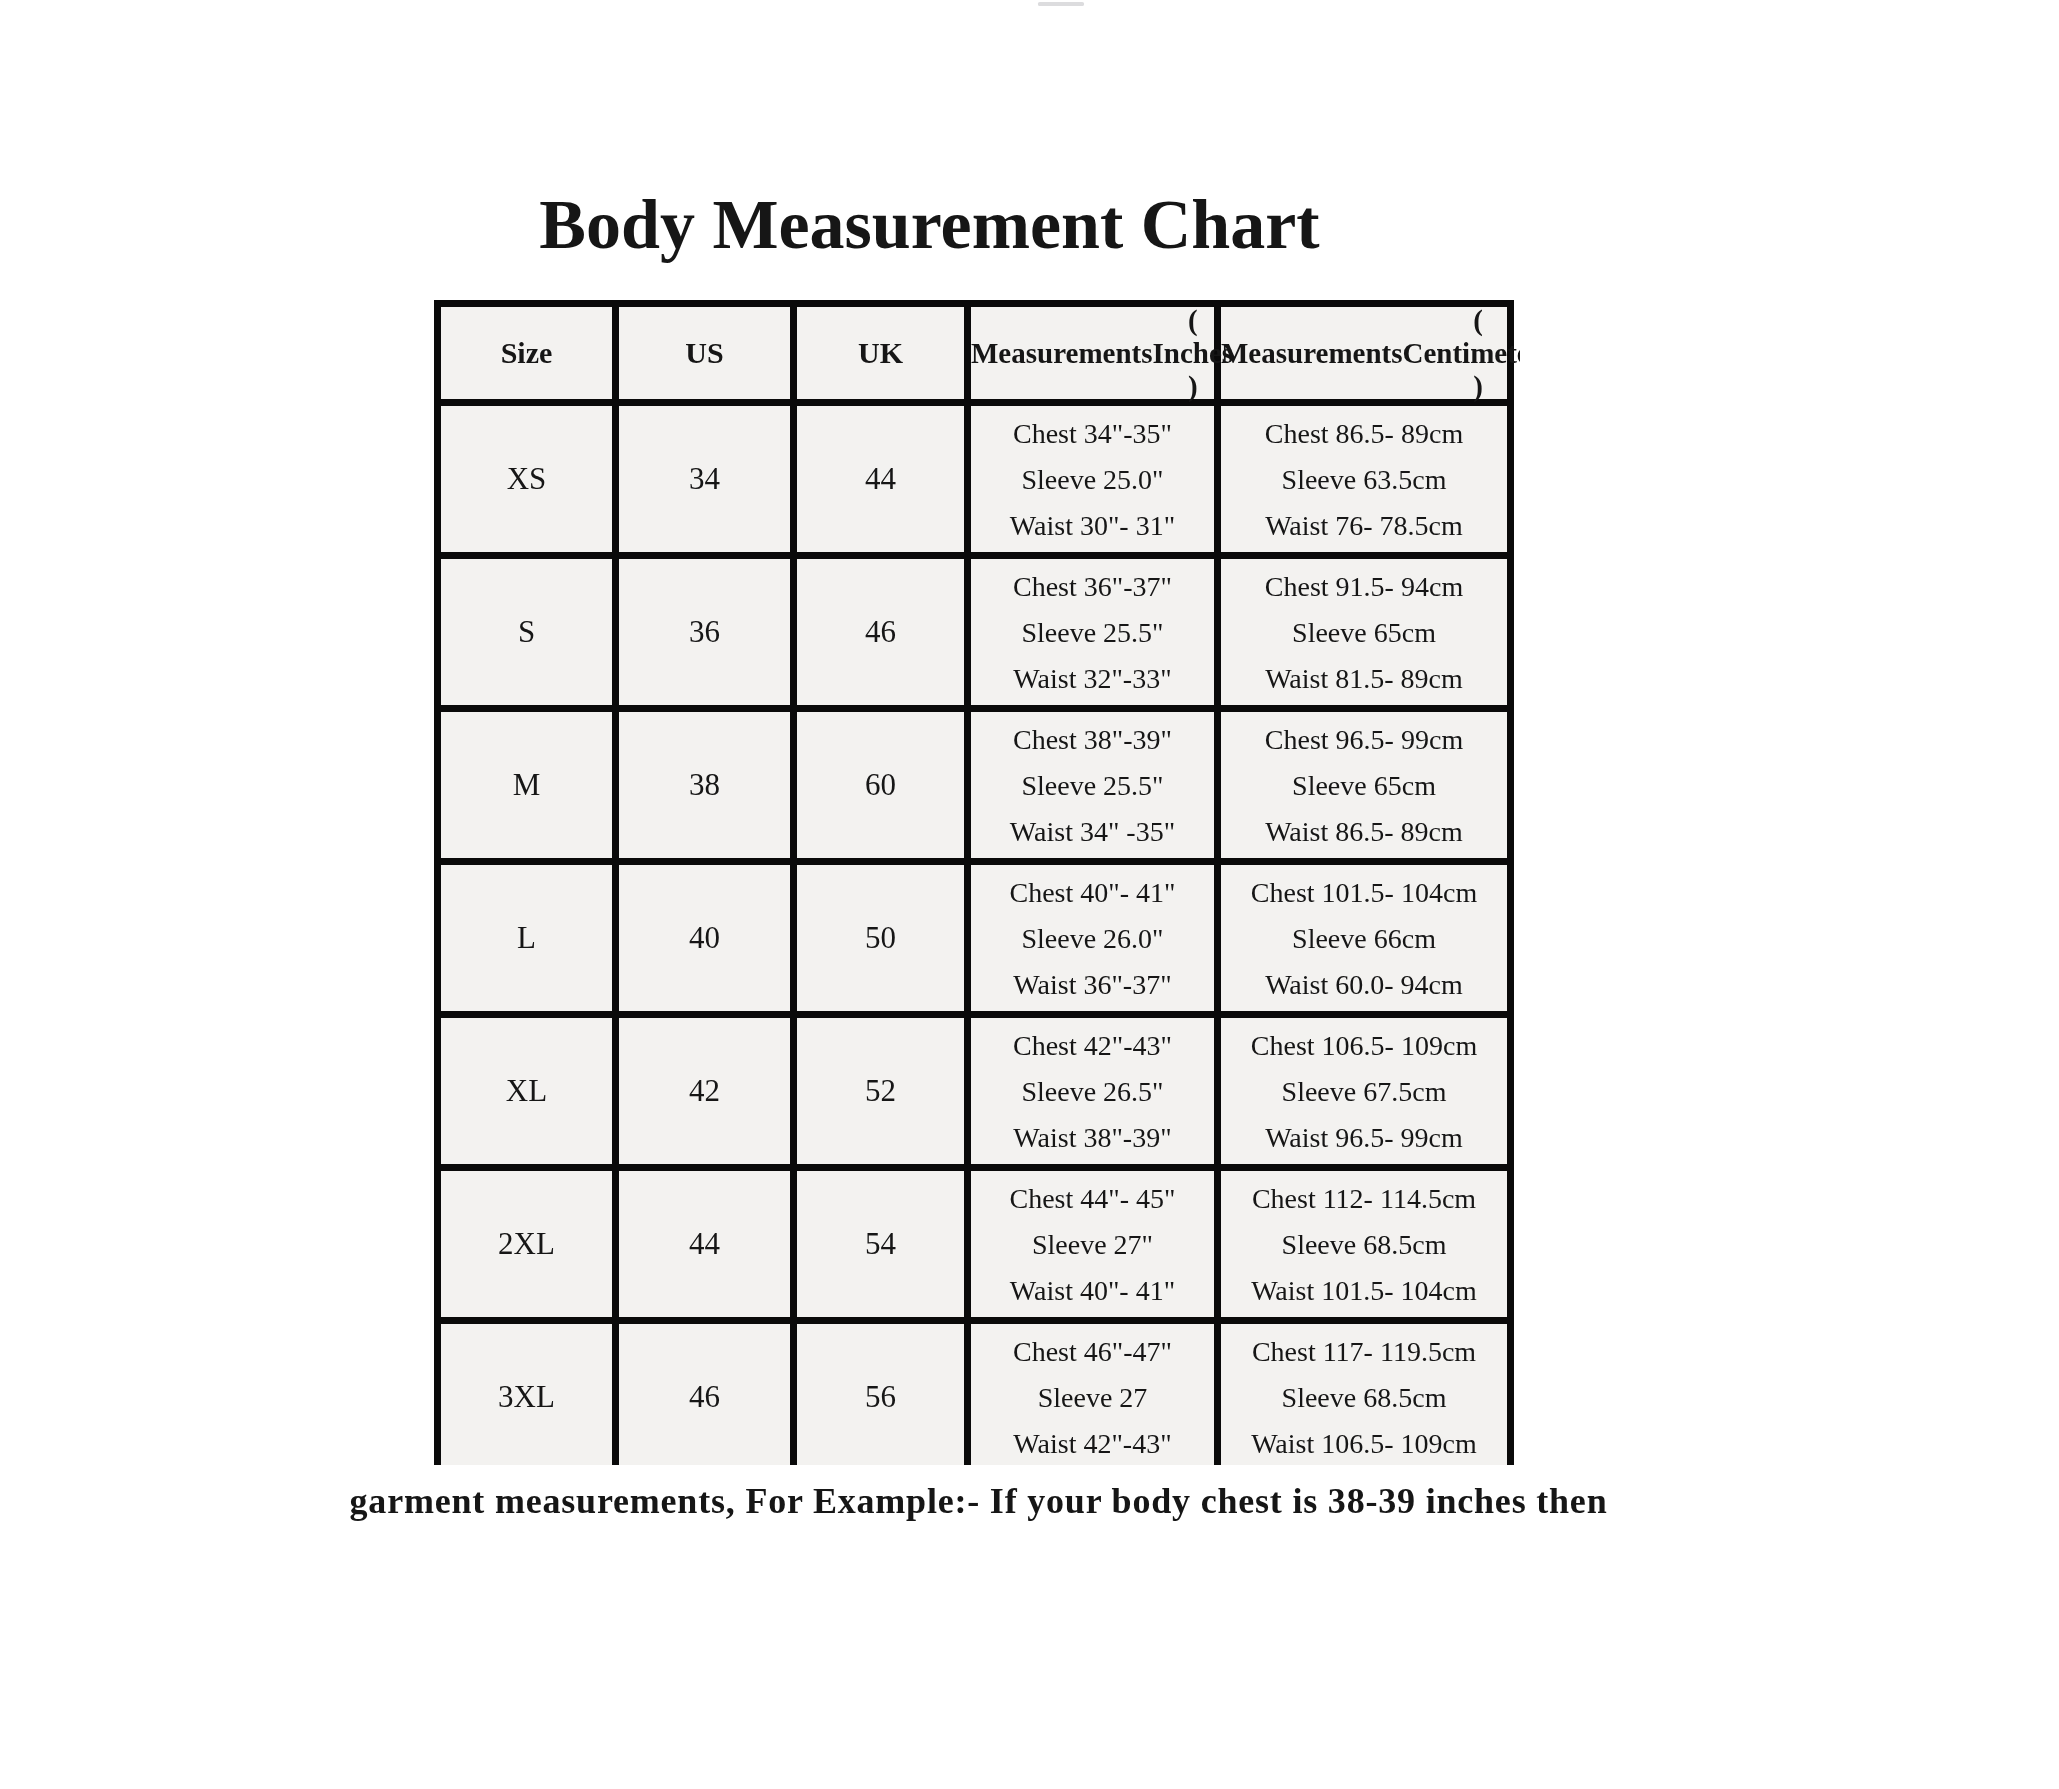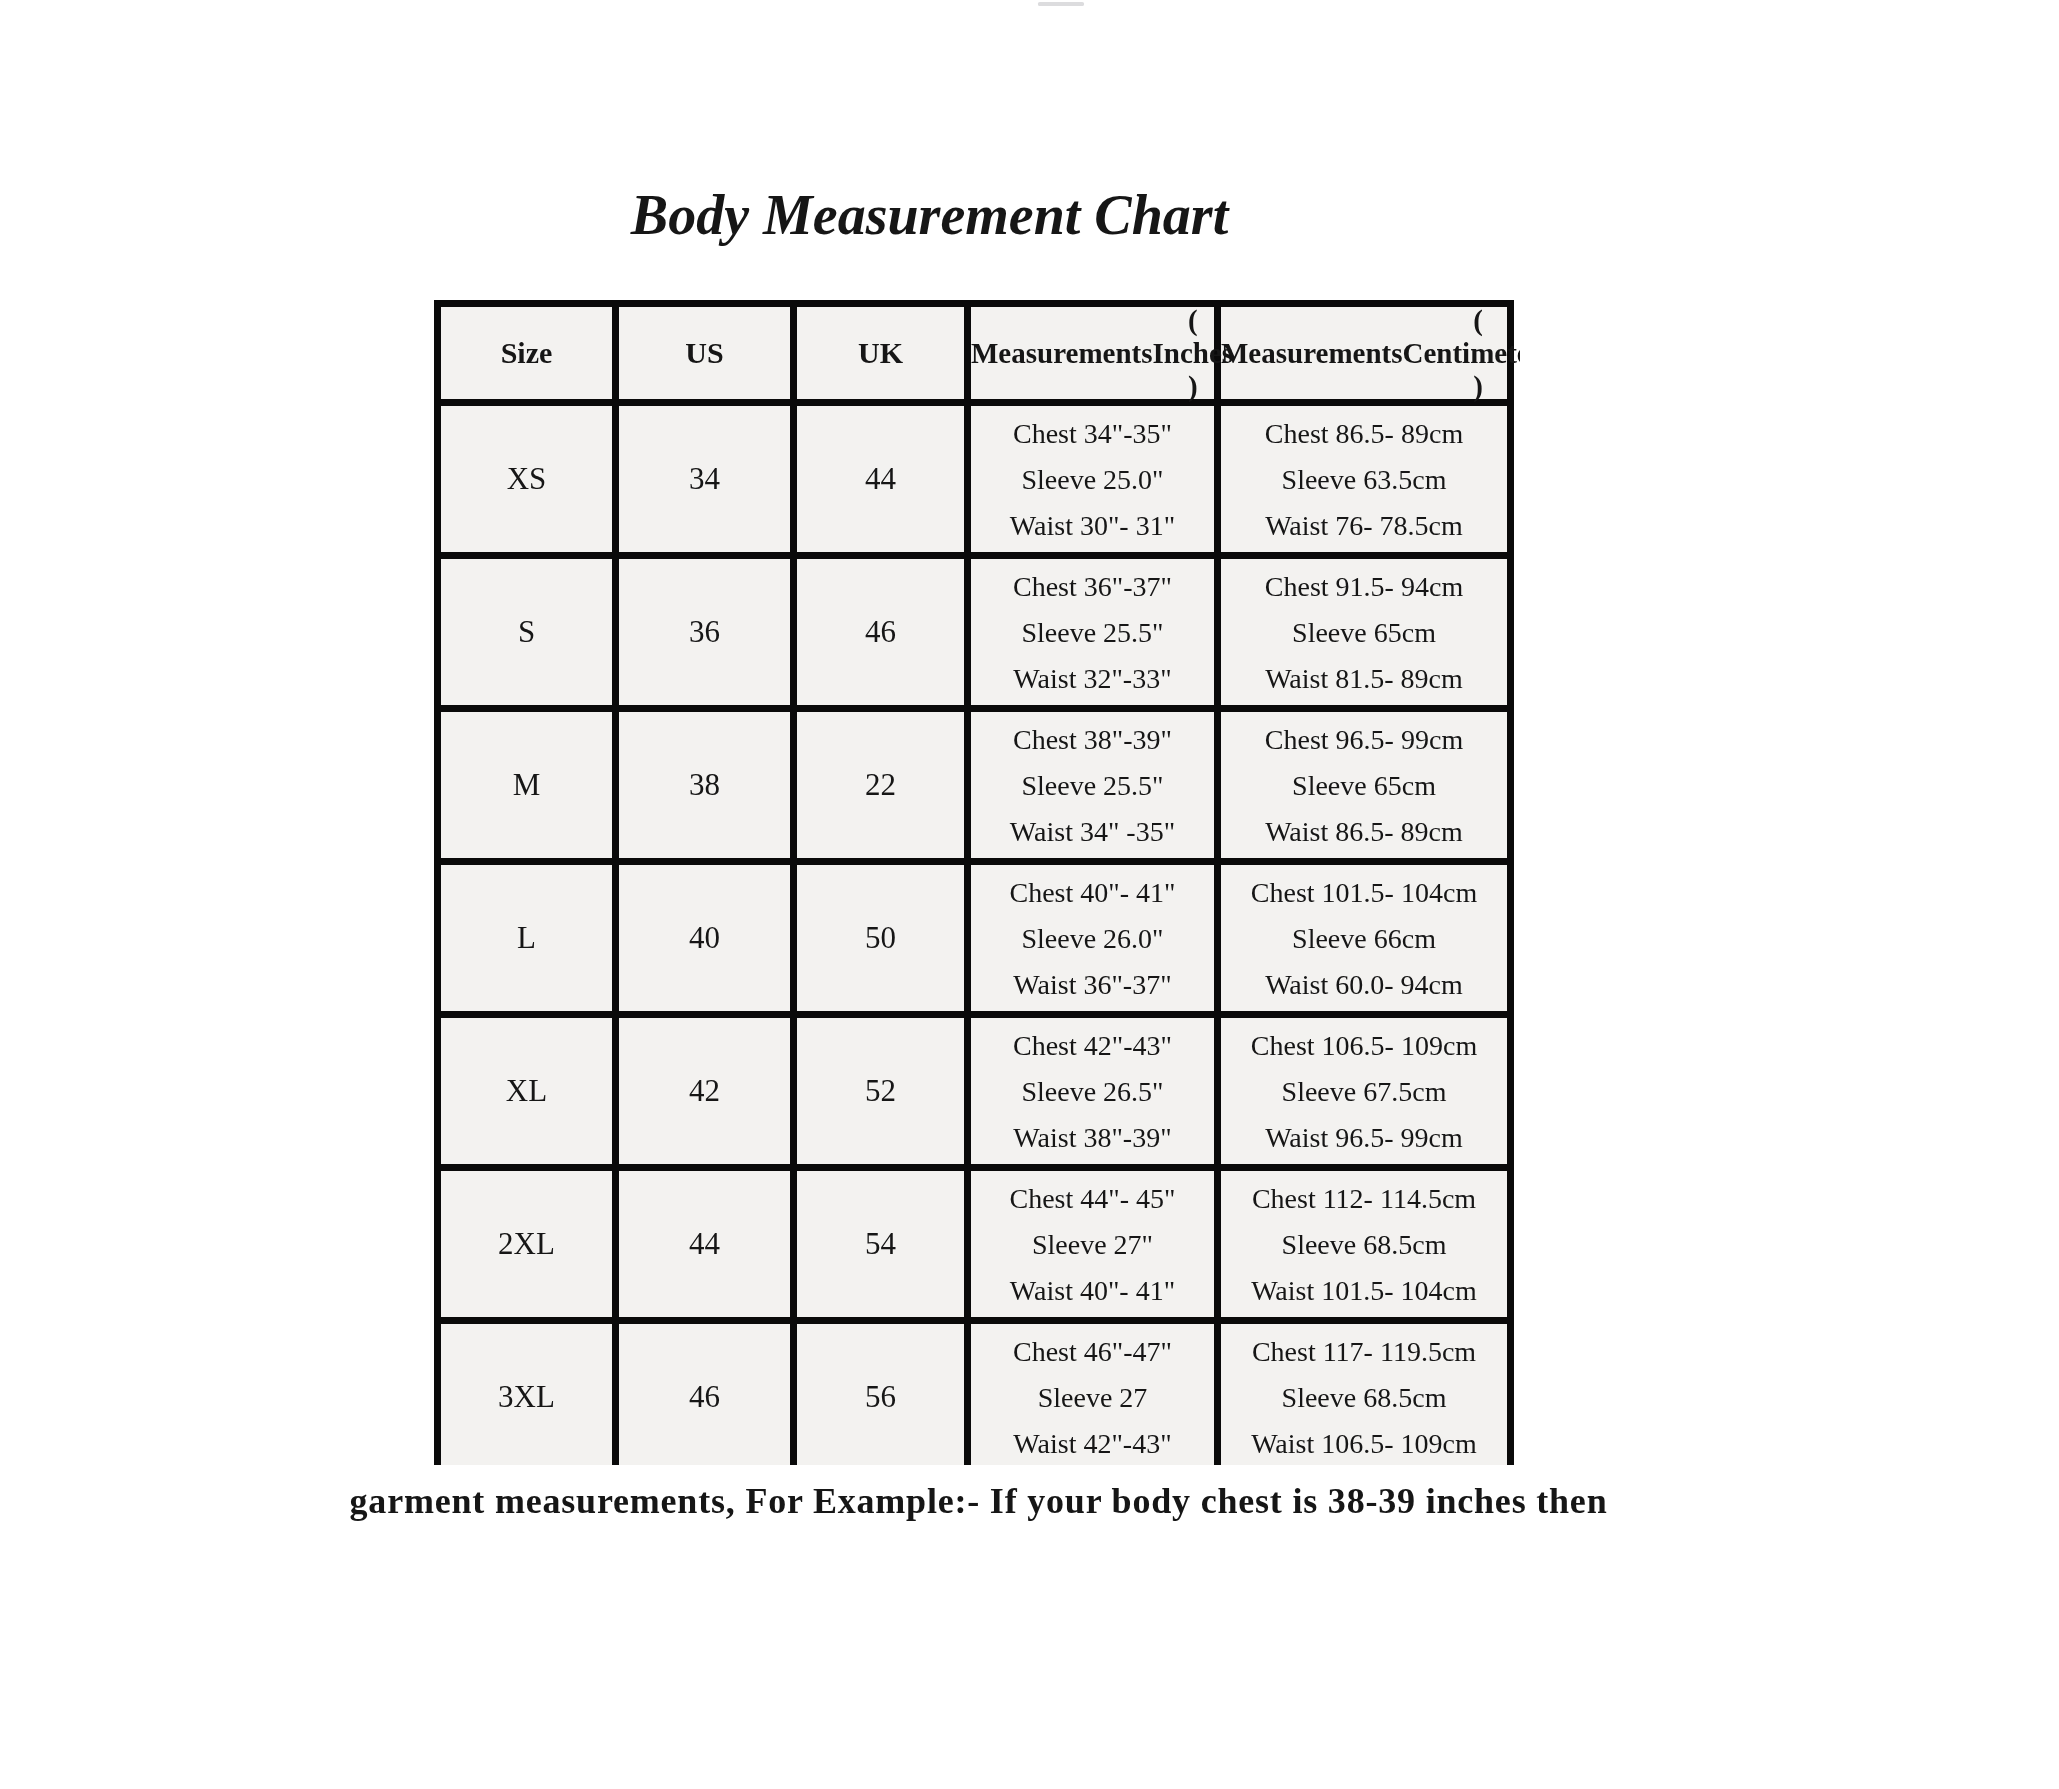--- a/index.html
+++ b/index.html
@@ -11,22 +11,22 @@
     font-family: "Liberation Serif", "DejaVu Serif", serif;
     color: var(--text, #161616);
     overflow: hidden;
   }
   .top-artifact {
     position: absolute; left: 1038px; top: 1.6px;
     width: 46px; height: 4.1px; background: #c9c9cd; opacity: .65; border-radius: 1.6px;
   }
   .title {
     position: absolute; left: 423px; top: 130px; width: 1013px;
-    text-align: center; font-size: 56px; font-weight: bold; line-height: 95px;
-    white-space: nowrap; letter-spacing: 0px; font-style: italic;
+    text-align: center; font-size: 70px; font-weight: bold; line-height: 95px;
+    white-space: nowrap; letter-spacing: 0px;
   }
   .table-clip {
     position: absolute; left: 423px; top: 300px;
     width: 1086px; height: 1165px; overflow: hidden; padding-left: 11px;
   }
   table.size-table {
     border-collapse: collapse; table-layout: fixed; width: 1073px;
   }
   table.size-table th, table.size-table td {
     border: 7.4px solid var(--border, #0a0a0a);
@@ -125,21 +125,21 @@
               <div class="stack3">
             <span>Chest 91.5- 94cm</span>
             <span>Sleeve 65cm</span>
             <span>Waist 81.5- 89cm</span>
           </div>
             </td>
         </tr>
         <tr>
           <td class="size-val">M</td>
           <td class="size-val">38</td>
-          <td class="size-val">22</td>
+          <td class="size-val">60</td>
           <td>
               <div class="stack3">
             <span>Chest 38"-39"</span>
             <span>Sleeve 25.5"</span>
             <span>Waist 34" -35"</span>
           </div>
             </td>
           <td>
               <div class="stack3">
             <span>Chest 96.5- 99cm</span>

